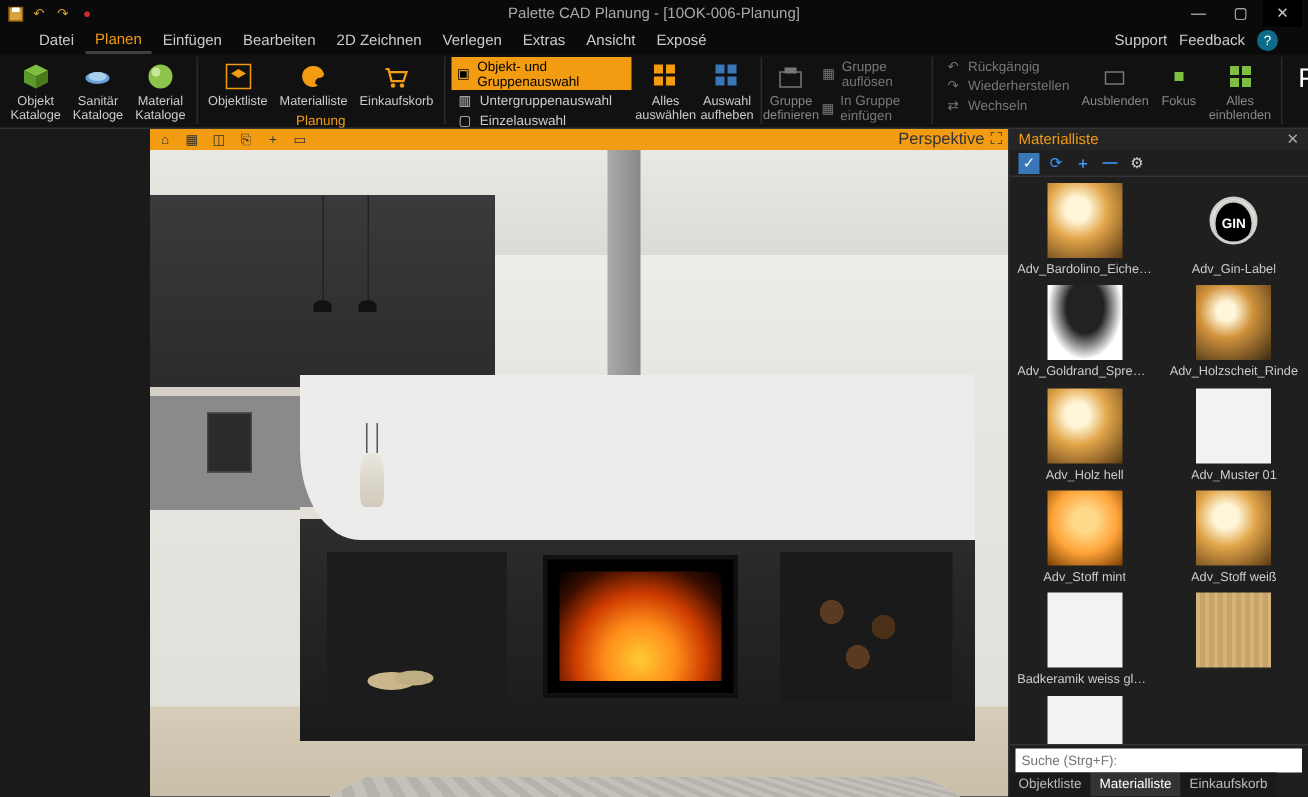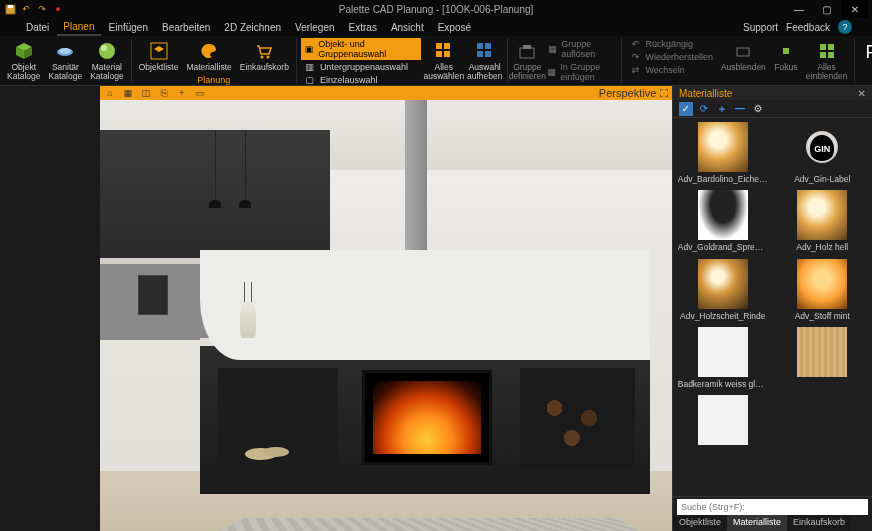--- a/index.html
+++ b/index.html
@@ -413,30 +413,38 @@
             <div class="mat-thumb sw-gin" style="background: rgb(255, 255, 255);">
               <div class="sw-gin">GIN</div>
             </div>
             <div class="mat-label">Adv_Gin-Label</div>
           </div>
           <div class="mat-item">
             <div class="mat-thumb sw-smoke"></div>
             <div class="mat-label">Adv_Goldrand_Sprenkel (2)</div>
           </div>
           <div class="mat-item">
+            <div class="mat-thumb sw-orb-dark"></div>
+            <div class="mat-label">Adv_Holzscheit_Rinde</div>
+          </div>
+          <div class="mat-item">
             <div class="mat-thumb sw-orb"></div>
             <div class="mat-label">Adv_Holz hell</div>
           </div>
           <div class="mat-item">
-            <div class="mat-thumb sw-orb-dark"></div>
-            <div class="mat-label">Adv_Holzscheit_Rinde</div>
+            <div class="mat-thumb sw-white"></div>
+            <div class="mat-label">Adv_Muster 01</div>
           </div>
           <div class="mat-item">
             <div class="mat-thumb sw-orb-orange"></div>
             <div class="mat-label">Adv_Stoff mint</div>
+          </div>
+          <div class="mat-item">
+            <div class="mat-thumb sw-orb"></div>
+            <div class="mat-label">Adv_Stoff weiß</div>
           </div>
           <div class="mat-item">
             <div class="mat-thumb sw-white"></div>
             <div class="mat-label">Badkeramik weiss glänzend</div>
           </div>
           <div class="mat-item">
             <div class="mat-thumb sw-woodgrain"></div>
             <div class="mat-label"></div>
           </div>
           <div class="mat-item">

